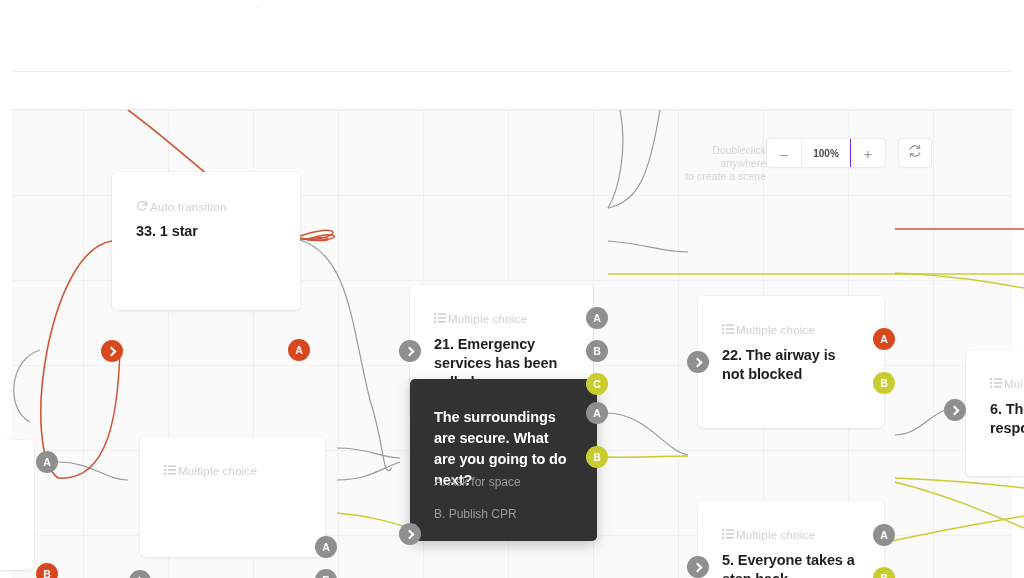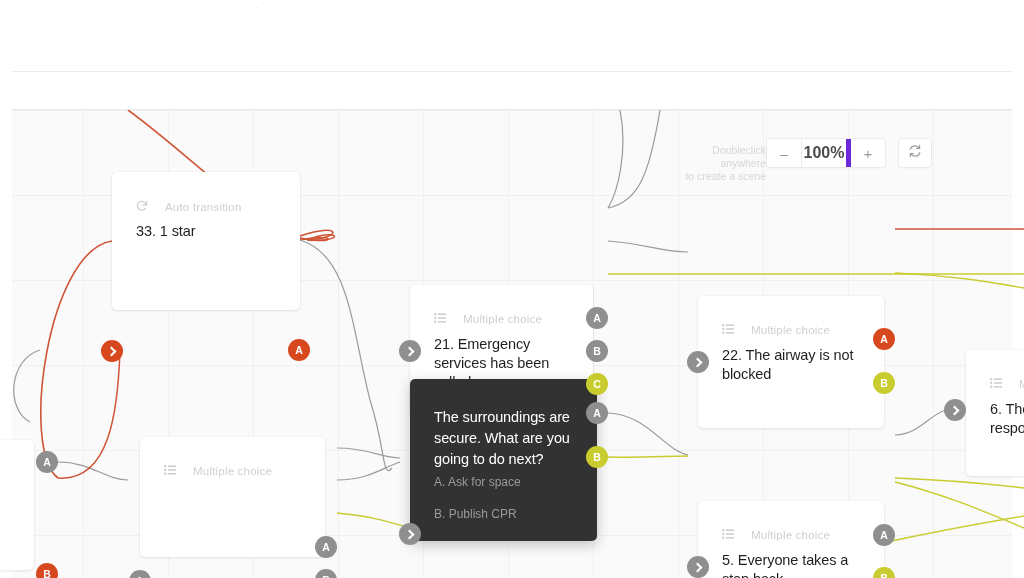--- a/index.html
+++ b/index.html
@@ -154,48 +154,48 @@
     height: 30px; display: flex; z-index: 20;
     background: #ffffff; border: 1px solid #ebebeb; border-radius: 4px;
     box-shadow: 0 1px 2px rgba(0,0,0,.03);
   }
   .zoomctl .zb {
     width: 34px; height: 28px; display: flex; align-items: center;
     justify-content: center; font-size: 15px; color: #9b9b9b; cursor: pointer;
   }
   .zoomctl .zv {
     width: 50px; height: 28px; display: flex; align-items: center;
-    justify-content: center; font-size: 16px; font-weight: bold; color: #4b4b4b;
-    border-left: 1px solid #ebebeb; border-right: 5px solid #6d28d9;
+    justify-content: center; font-size: 10px; font-weight: bold; color: #4b4b4b;
+    border-left: 1px solid #ebebeb; border-right: 1px solid #6d28d9;
   }
   .refresh-btn {
     position: absolute; right: 92px; top: 28px;
     width: 34px; height: 30px; z-index: 20;
     background: #ffffff; border: 1px solid #ebebeb; border-radius: 4px;
     display: flex; align-items: center; justify-content: center;
     cursor: pointer; box-shadow: 0 1px 2px rgba(0,0,0,.03);
   }
 
   
   .edges { position: absolute; left: 0; top: 0; width: 1024px; height: 468px; z-index: 5; }
 
   
   .node {
     position: absolute; background: #ffffff; border-radius: 5px;
     box-shadow: 0 1px 3px rgba(0,0,0,.09), 0 0 0 1px rgba(0,0,0,.015);
     z-index: 10; cursor: pointer;
   }
   .node-type {
     position: absolute; left: 24px; top: 28px;
-    display: flex; align-items: center; gap: 17px;
+    display: flex; align-items: center; gap: 2px;
     font-size: 11.5px; color: #cfcfcf; letter-spacing: .2px;
   }
   .node-title {
     position: absolute; left: 24px; top: 50px; right: 24px;
-    font-size: 14.5px; font-weight: normal; color: #1f1f1f;
+    font-size: 14.5px; font-weight: bold; color: #1f1f1f;
     line-height: 19px; letter-spacing: -.1px;
   }
   .node.dark {
     background: #323232; z-index: 14;
     box-shadow: 0 4px 14px rgba(0,0,0,.22);
     margin-top: 8px;
   }
   .node.dark .node-title {
     color: #ffffff; top: 28px; font-size: 14.5px; line-height: 21px;
   }

